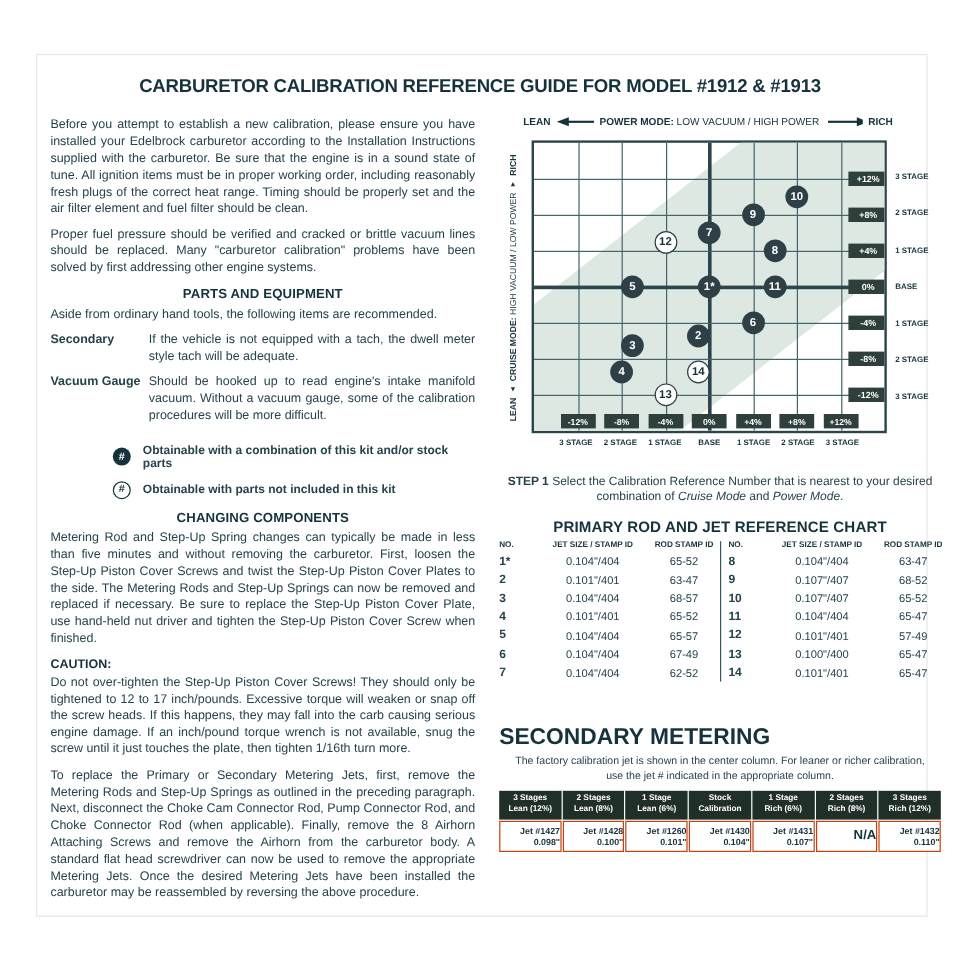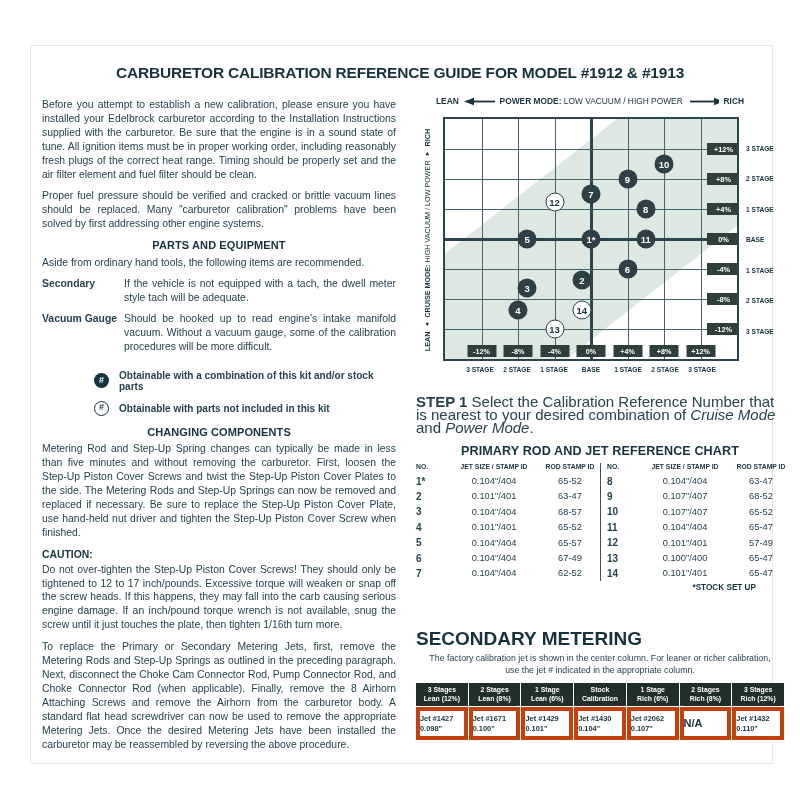--- a/index.html
+++ b/index.html
@@ -45,38 +45,38 @@
   .point{position:absolute; width:19px; height:19px; border-radius:50%; background:#2e4046; color:#fff; font-size:9.5px; font-weight:bold; display:flex; align-items:center; justify-content:center; transform:translate(-50%,-50%); z-index:3;}
   .point.open{background:#fff; color:var(--dark); border:1.6px solid #2e4046;}
   .tick-box{position:absolute; background:var(--boxbg); color:#fff; font-weight:bold; z-index:2; display:flex; align-items:center; justify-content:center;}
   .tick-box.bottom{bottom:2px; width:29px; height:12px; font-size:7.2px; transform:translateX(-50%);}
   .tick-box.right{right:-3px; width:33px; height:12px; font-size:7.4px; transform:translateY(-50%);}
   .bottom-stages{position:absolute; left:27px; top:270px; width:296px; height:12px;}
   .bottom-stages .stage-label{position:absolute; transform:translateX(-50%); font-size:6.6px; font-weight:bold; color:var(--dark); white-space:nowrap;}
   .right-stages{position:absolute; left:330px; top:21px; width:38px; height:244px;}
   .right-stages .stage-label{position:absolute; transform:translateY(-50%); font-size:6.6px; font-weight:bold; color:var(--dark); white-space:nowrap;}
 
-  .step{font-size:15px; line-height:12.8px; margin-top:8px; text-align:left;}
+  .step{font-size:10px; line-height:12.8px; margin-top:8px; text-align:center;}
   .step .b{font-weight:bold;}
   .step .it{font-style:italic;}
 
   .ptable-head{font-size:12.6px; font-weight:bold; color:var(--dark); text-align:center; margin-top:10px; letter-spacing:0.1px;}
   .ptable{display:flex; margin-top:5px;}
   .ptable-half{width:50%; display:grid; grid-template-columns:30px 96px 56px; align-items:center; row-gap:0;}
   .ptable-half.rhs{border-left:1.4px solid #3a5560; padding-left:6px;}
   .ptable-half .th{font-size:6.8px; font-weight:bold; color:var(--dark); padding-bottom:3px;}
   .ptable-half .no{font-size:10px; font-weight:bold; height:15.4px; display:flex; align-items:center;}
   .ptable-half .val{font-size:9.3px; height:15.4px; display:flex; align-items:center; justify-content:center;}
   .footnote{font-size:8.2px; font-weight:bold; color:var(--dark); text-align:right; padding-right:28px; margin-top:2px;}
 
   .sec-head{font-size:19px; font-weight:bold; color:var(--dark); text-align:left; margin-top:36px;}
   .sec-desc{font-size:8.8px; line-height:11.5px; text-align:center; margin-top:3px; padding:0 6px;}
   .sec-table{display:grid; grid-template-columns:repeat(7,1fr); gap:1px; margin-top:7px;}
   .sec-th{background:var(--cellbg); color:#fff; font-size:6.9px; font-weight:bold; text-align:center; line-height:8.6px; padding:3px 0;}
-  .sec-td{background:#fff; border:4px solid #c2410c; font-size:7.4px; font-weight:bold; text-align:left; line-height:9.4px; padding:3px 0; color:var(--dark); display:flex; flex-direction:column; justify-content:center; min-height:26px;}
+  .sec-td{background:#fff; border:1px solid #c2410c; font-size:7.4px; font-weight:bold; text-align:right; line-height:9.4px; padding:3px 0; color:var(--dark); display:flex; flex-direction:column; justify-content:center; min-height:26px;}
   .sec-td .na{font-size:11px;}
 </style>
 </head>
 <body>
 
 <div class="page">
   <div class="page-edge"></div>
   <div class="title">CARBURETOR CALIBRATION REFERENCE GUIDE FOR MODEL #1912 &amp; #1913</div>
 
   <div class="leftcol">
@@ -251,21 +251,20 @@
           <div class="val">0.101"/401</div>
           <div class="val">57-49</div>
           <div class="no">13</div>
           <div class="val">0.100"/400</div>
           <div class="val">65-47</div>
           <div class="no">14</div>
           <div class="val">0.101"/401</div>
           <div class="val">65-47</div>
         </div>
     </div>
-    <div class="footnote">*STOCK SET UP</div>
 
     <div class="sec-head">SECONDARY METERING</div>
     <div class="sec-desc">The factory calibration jet is shown in the center column. For leaner or richer calibration, use the jet # indicated in the appropriate column.</div>
     <div class="sec-table">
         <div class="sec-th">
           <div>3 Stages</div>
           <div>Lean (12%)</div>
         </div>
         <div class="sec-th">
           <div>2 Stages</div>
@@ -289,33 +288,33 @@
         </div>
         <div class="sec-th">
           <div>3 Stages</div>
           <div>Rich (12%)</div>
         </div>
         <div class="sec-td">
           <div>Jet #1427</div>
           <div>0.098"</div>
         </div>
         <div class="sec-td">
-          <div>Jet #1671</div>
+          <div>Jet #1428</div>
           <div>0.100"</div>
         </div>
         <div class="sec-td">
-          <div>Jet #1429</div>
+          <div>Jet #1260</div>
           <div>0.101"</div>
         </div>
         <div class="sec-td">
           <div>Jet #1430</div>
           <div>0.104"</div>
         </div>
         <div class="sec-td">
-          <div>Jet #2062</div>
+          <div>Jet #1431</div>
           <div>0.107"</div>
         </div>
         <div class="sec-td">
           <div class="na">N/A</div>
         </div>
         <div class="sec-td">
           <div>Jet #1432</div>
           <div>0.110"</div>
         </div>
       </div>

